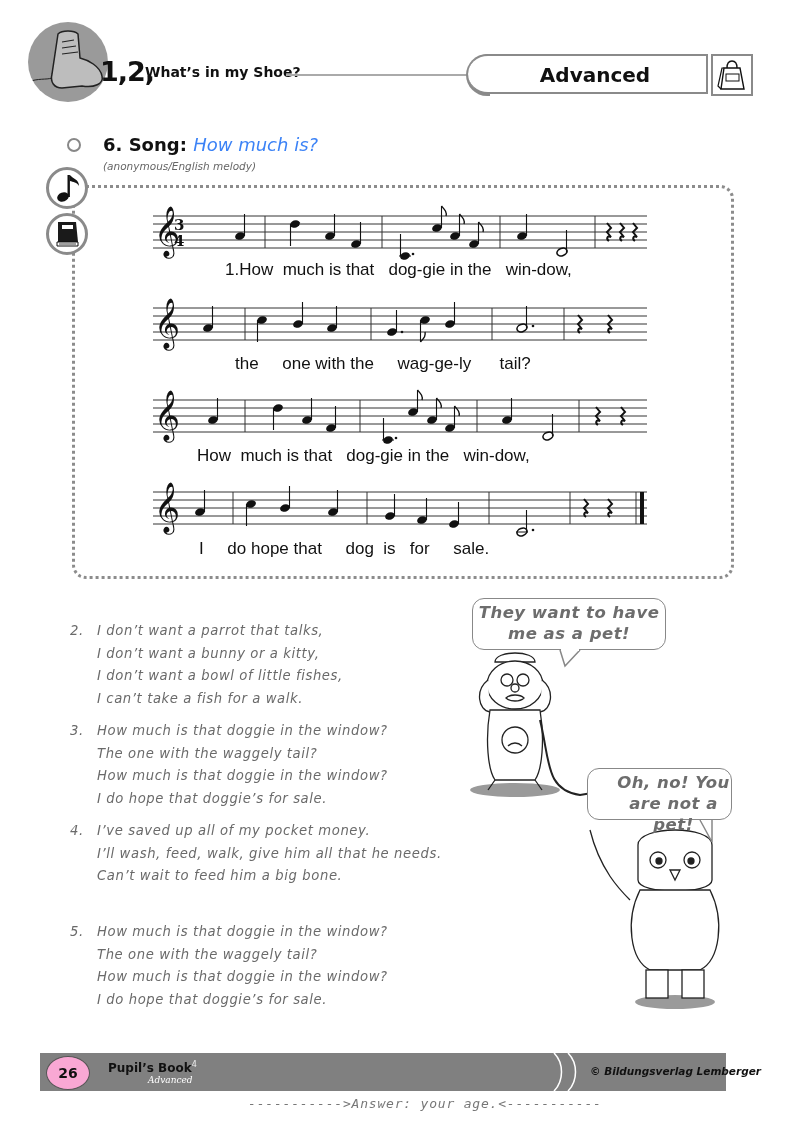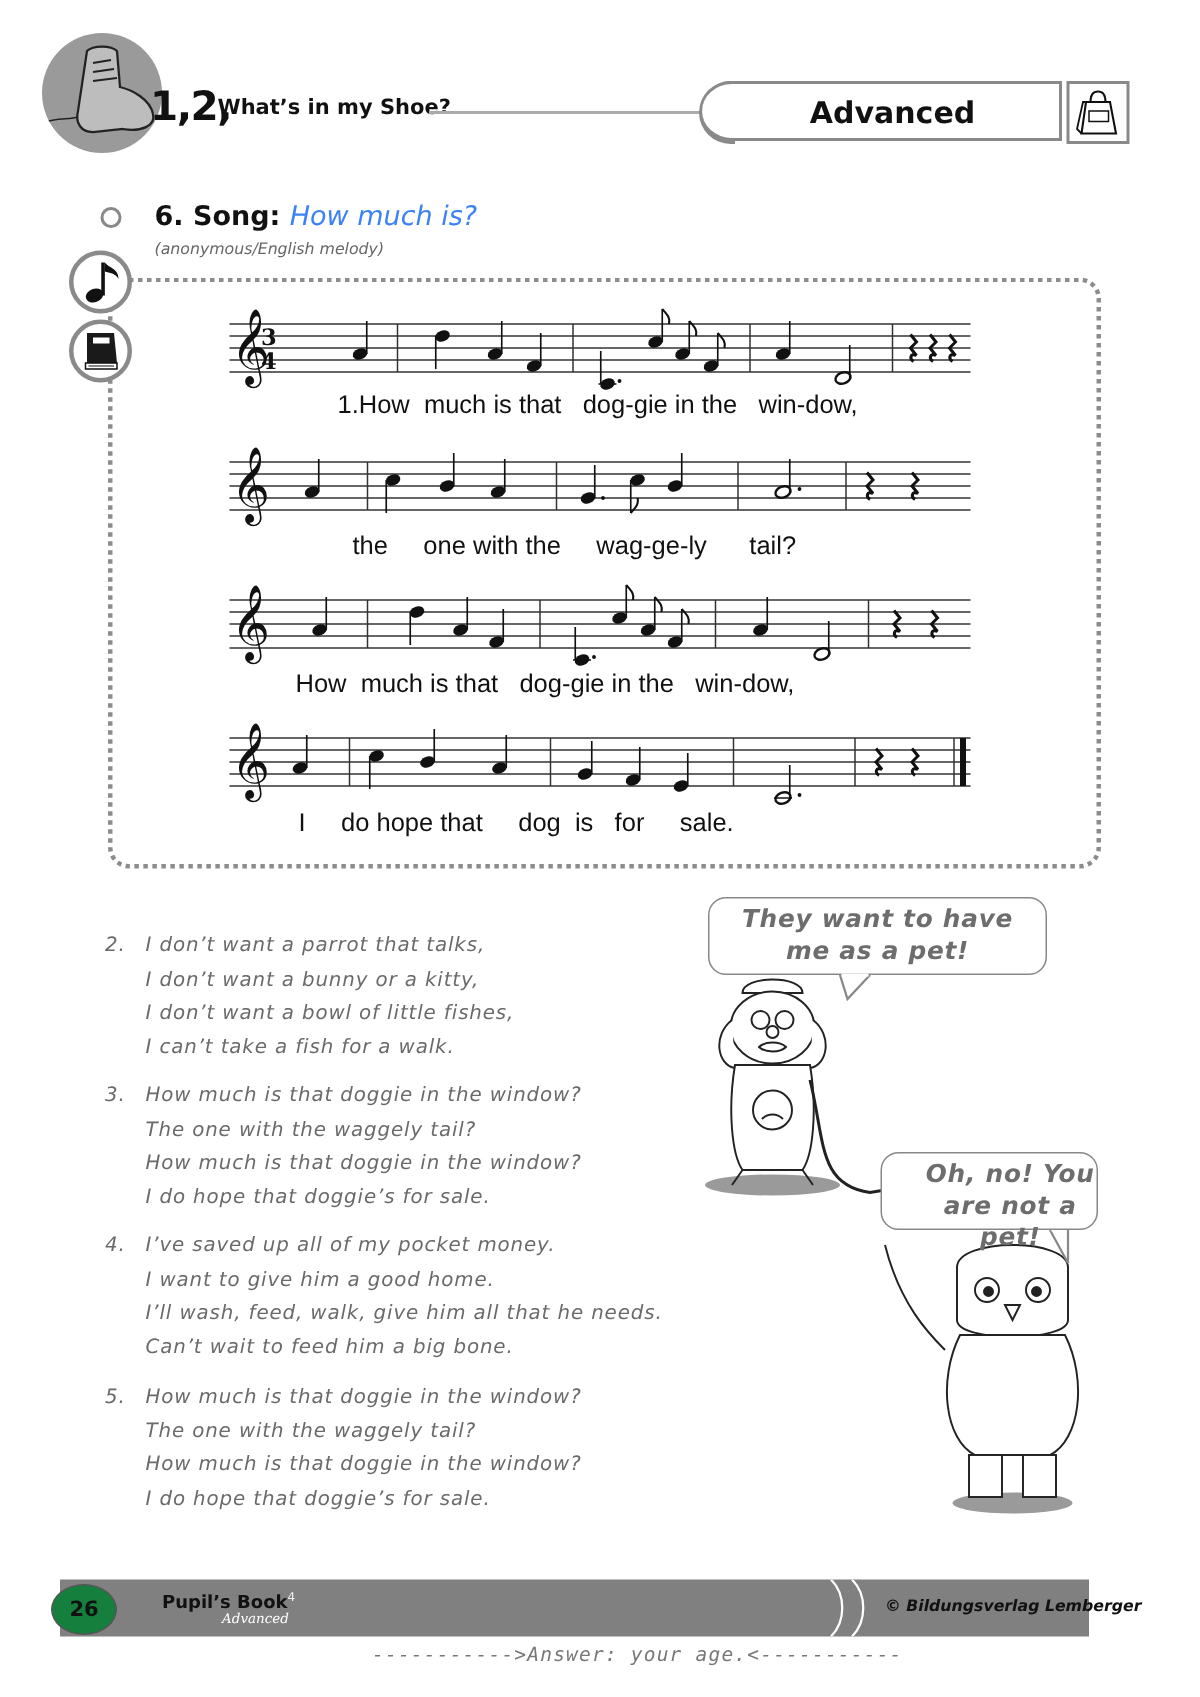--- a/index.html
+++ b/index.html
@@ -40,21 +40,21 @@
   .verse { left:70px; font-family:"DejaVu Sans", sans-serif; font-size:13.2px; font-style:italic; color:#6a6a6a; line-height:22.5px; letter-spacing:0.6px; }
   .verse .num { position:absolute; left:0; top:0; }
   .verse .lines { margin-left:27px; }
 
   
   .bubble { border:1.5px solid #888; border-radius:12px; background:#fff; box-sizing:border-box; text-align:center;
             font-style:italic; font-weight:bold; color:#6d6d6d; font-size:16.5px; line-height:21px; padding-top:3px; letter-spacing:0.5px; }
 
   
   #footer-bar { left:40px; top:1053px; width:686px; height:38px; background:#808080; }
-  #page-num-circle { left:34px; top:1056px; width:44px; height:34px; border-radius:50%; background:#15803d; border:1.5px solid #555; box-sizing:border-box;
+  #page-num-circle { left:46px; top:1056px; width:44px; height:34px; border-radius:50%; background:#f9a8d4; border:1.5px solid #555; box-sizing:border-box;
                      text-align:center; line-height:32px; font-weight:bold; font-size:14px; color:#111; }
   #footer-book { left:108px; top:1060px; font-size:12px; font-weight:bold; color:#111; }
   #footer-book sup { font-size:8px; color:#eee; font-weight:normal; }
   #footer-level { left:148px; top:1075px; font-size:9px; font-style:italic; color:#fff; font-family:"DejaVu Serif", serif; }
   #footer-copy { left:590px; top:1065px; font-size:10.5px; font-style:italic; color:#111;font-weight:bold; }
   #answer-line { left:248px; top:1096px; font-size:13px; font-style:italic; color:#777; letter-spacing:0.8px; font-family:"DejaVu Sans Mono", monospace; }
 </style>
 </head>
 <body>
 
@@ -287,36 +287,35 @@
     <div>How much is that doggie in the window?</div>
     <div>The one with the waggely tail?</div>
     <div>How much is that doggie in the window?</div>
     <div>I do hope that doggie’s for sale.</div>
   </div>
 </div>
 <div class="abs verse" style="top:820px;">
   <span class="num">4.</span>
   <div class="lines">
     <div>I’ve saved up all of my pocket money.</div>
-    <div>I want to give him a good home.</div>
     <div>I’ll wash, feed, walk, give him all that he needs.</div>
     <div>Can’t wait to feed him a big bone.</div>
   </div>
 </div>
 <div class="abs verse" style="top:921px;">
   <span class="num">5.</span>
   <div class="lines">
     <div>How much is that doggie in the window?</div>
     <div>The one with the waggely tail?</div>
     <div>How much is that doggie in the window?</div>
     <div>I do hope that doggie’s for sale.</div>
   </div>
 </div>
 
-<div class="abs bubble" style="left:472px; top:598px; width:226px; height:52px;">
+<div class="abs bubble" style="left:472px; top:598px; width:194px; height:52px;">
   <div>They want to have</div>
   <div>me as a pet!</div>
 </div>
 <svg class="abs" style="left:450px; top:640px;" width="310" height="380" viewBox="0 0 310 380">
 
   <path d="M110 10 L115 26 L130 10" fill="#fff" stroke="#888" stroke-width="1.5"></path>
   <line x1="111" y1="10" x2="129" y2="10" stroke="#fff" stroke-width="2"></line>
 
   <g stroke="#222" stroke-width="1.3" fill="#fff">
     <ellipse cx="65" cy="150" rx="45" ry="7" fill="#9a9a9a" stroke="none"></ellipse>

